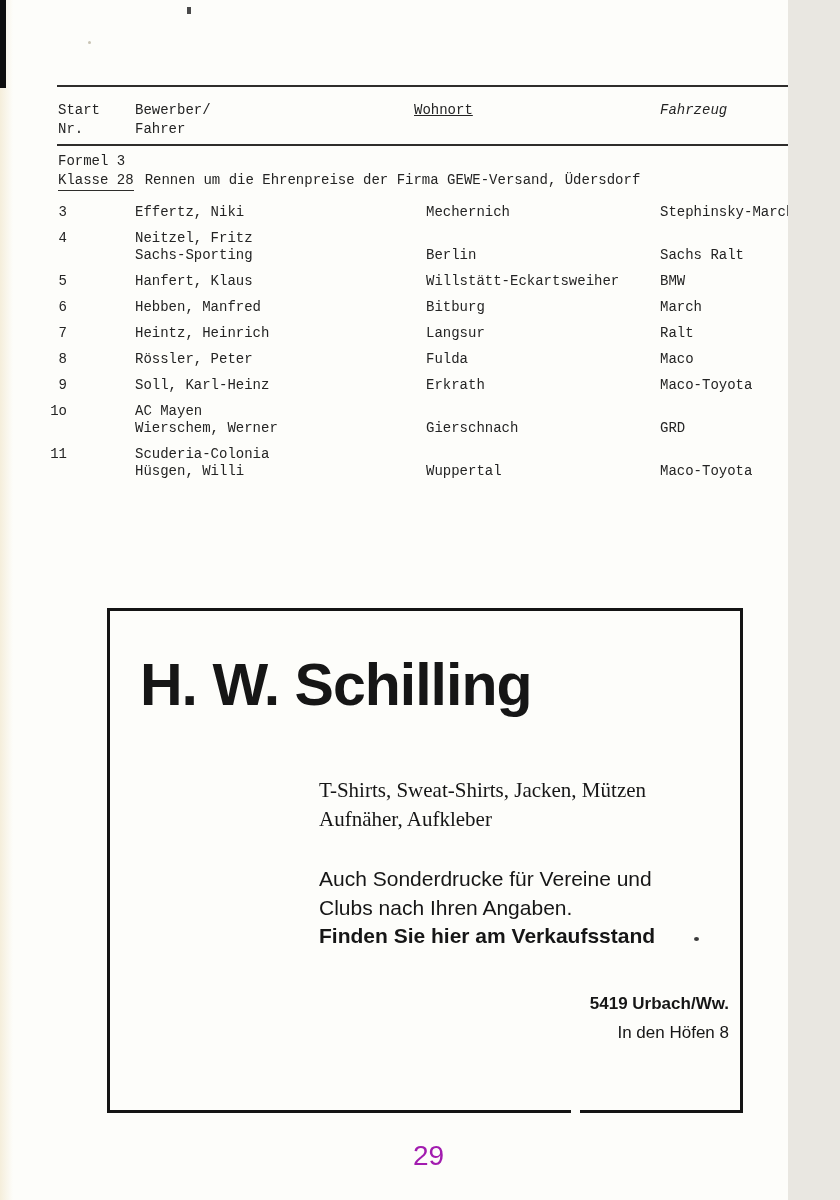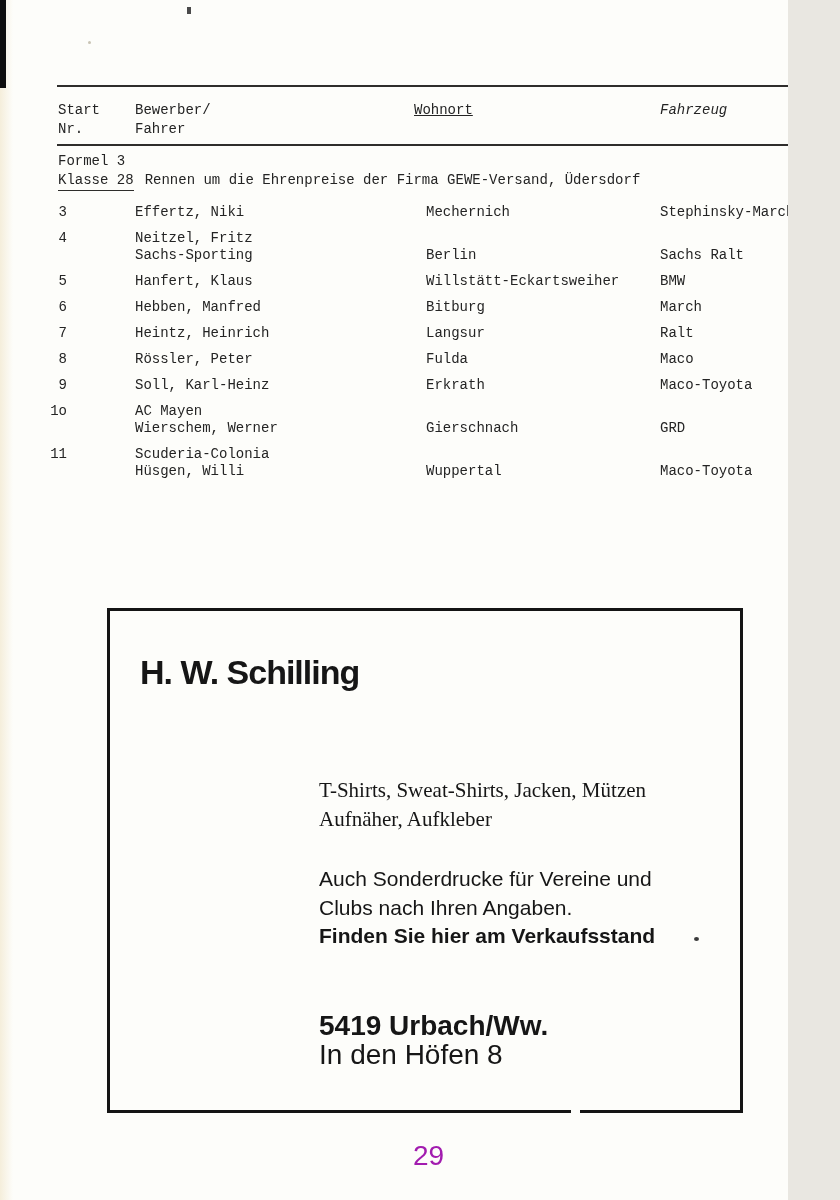--- a/index.html
+++ b/index.html
@@ -62,28 +62,28 @@
     position: absolute; left: 107px; top: 608px;
     width: 636px; height: 505px;
     border: 3px solid #141414;
     box-sizing: border-box;
     background: #fdfdfa;
     font-family: "Liberation Sans", sans-serif;
     color: #161616;
   }
   .ad-title {
     position: absolute; left: 30px; top: 44px;
-    font-size: 34px; font-weight: 700; letter-spacing: -1px;
+    font-size: 59px; font-weight: 700; letter-spacing: -1px;
     line-height: 1.05; white-space: nowrap;
   }
   .ad-body { position: absolute; left: 209px; top: 0; width: 400px; font-size: 21px; }
   .ad-p1 { position: absolute; left: 0; top: 165px; width: 410px; line-height: 29px; font-family: Liberation Serif, serif; }
   .ad-p2 { position: absolute; left: 0; top: 254px; width: 410px; line-height: 28.5px; }
   .ad-bold { font-weight: 700; }
-  .ad-address { position: absolute; left: 0; top: 400px; width: 410px; line-height: 29px; font-size: 28px; }
+  .ad-address { position: absolute; left: 0; top: 378px; width: 410px; line-height: 29px; font-size: 17px; text-align: right; }
 
   
   .page-number {
     position: absolute; left: 413px; top: 1142px;
     font-family: "Liberation Sans", sans-serif;
     font-size: 28px; color: #a21caf; line-height: 1;
   }
 </style>
 </head>
 <body>

